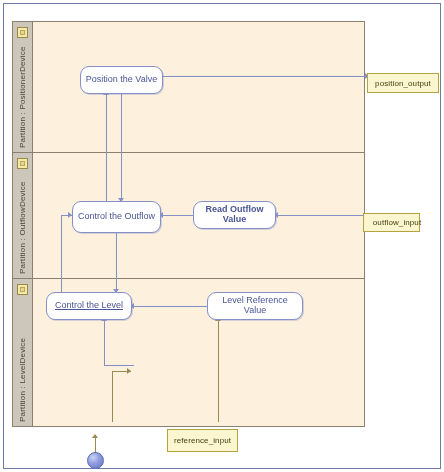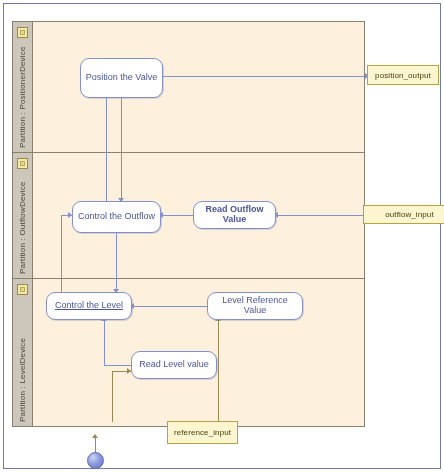--- a/index.html
+++ b/index.html
@@ -108,20 +108,21 @@
     background: #fbf5d0;
     border: 1px solid #b3a440;
     box-sizing: border-box;
     color: #4a4010;
     font-size: 8px;
     display: flex;
     align-items: center;
     justify-content: center;
     text-align: center;
     letter-spacing: 0.1px;
+    margin-top: 8px;
   }
 
   
   .edge {
     position: absolute;
     background: #8590c8;
   }
   .edge.h { height: 1px; }
   .edge.v { width: 1px; }
   .edge.tan { background: #9a8a52; }
@@ -232,49 +233,46 @@
       <div class="edge v tan" style="left:108px; top:367px; height:51px;"></div>
       <div class="edge h tan" style="left:108px; top:367px; width:19px;"></div>
       <div class="arrow tan-right" style="left:123px; top:364px;"></div>
 
       <div class="edge v tan" style="left:214px; top:316px; height:102px;"></div>
       <div class="arrow tan-up" style="left:211px; top:313px;"></div>
 
       <div class="edge v tan" style="left:91px; top:433px; height:16px;"></div>
       <div class="arrow tan-up" style="left:88px; top:430px;"></div>
 
-      <div class="action" style="left:76px; top:54px; width:83px; height:40px;">
+      <div class="action" style="left:76px; top:62px; width:83px; height:28px;">
         <span>Position the Valve</span>
       </div>
 
       <div class="action" style="left:68px; top:197px; width:89px; height:32px;">
         <span>Control the Outflow</span>
       </div>
 
       <div class="action" style="left:189px; top:197px; width:83px; height:28px;font-weight:bold;">
         <span>Read Outflow Value</span>
       </div>
 
       <div class="action" style="left:42px; top:288px; width:86px; height:28px;text-decoration:underline;">
         <span>Control the Level</span>
       </div>
 
       <div class="action" style="left:203px; top:288px; width:96px; height:28px;">
         <span>Level Reference Value</span>
       </div>
 
-      <div class="action" style="left:127px; top:347px; width:86px; height:28px;">
-        <span>Read Level value</span>
-      </div>
 
       <div class="pin" style="left:363px; top:61px; width:72px; height:20px;">
         <span>position_output</span>
       </div>
 
-      <div class="pin" style="left:359px; top:201px; width:82px; height:19px;padding-left:11px;">
+      <div class="pin" style="left:359px; top:201px; width:57px; height:19px;padding-left:11px;">
         <span>outflow_input</span>
       </div>
 
 
       <div class="pin" style="left:163px; top:417px; width:71px; height:23px;">
         <span>reference_input</span>
       </div>
 
       <div id="initial-node" style="left:83px; top:448px;"></div>
 

